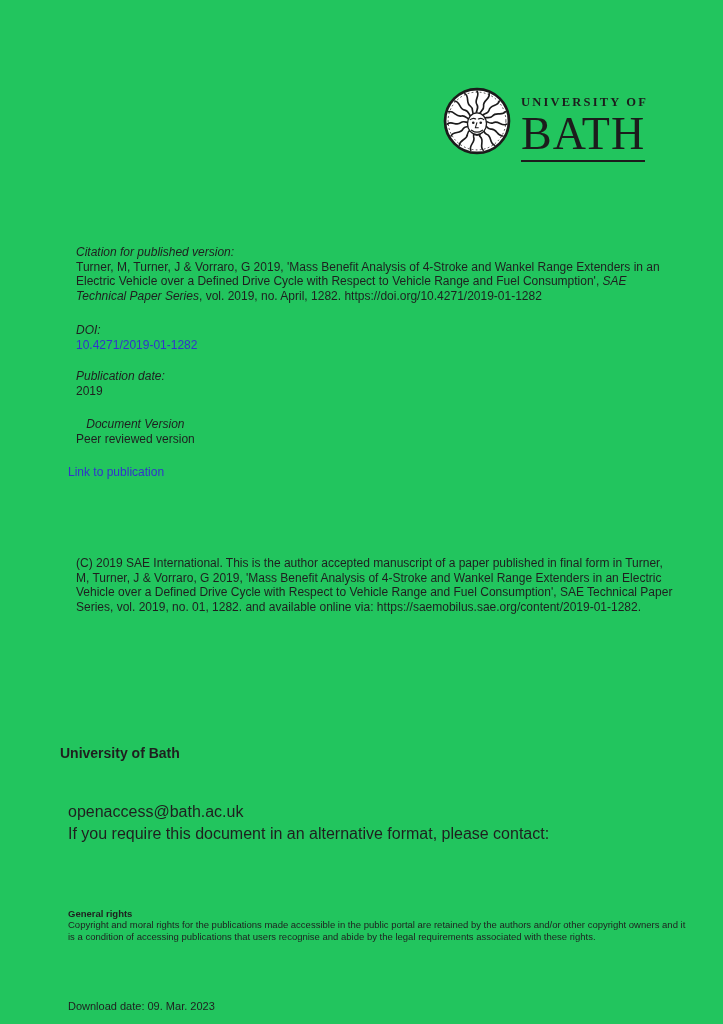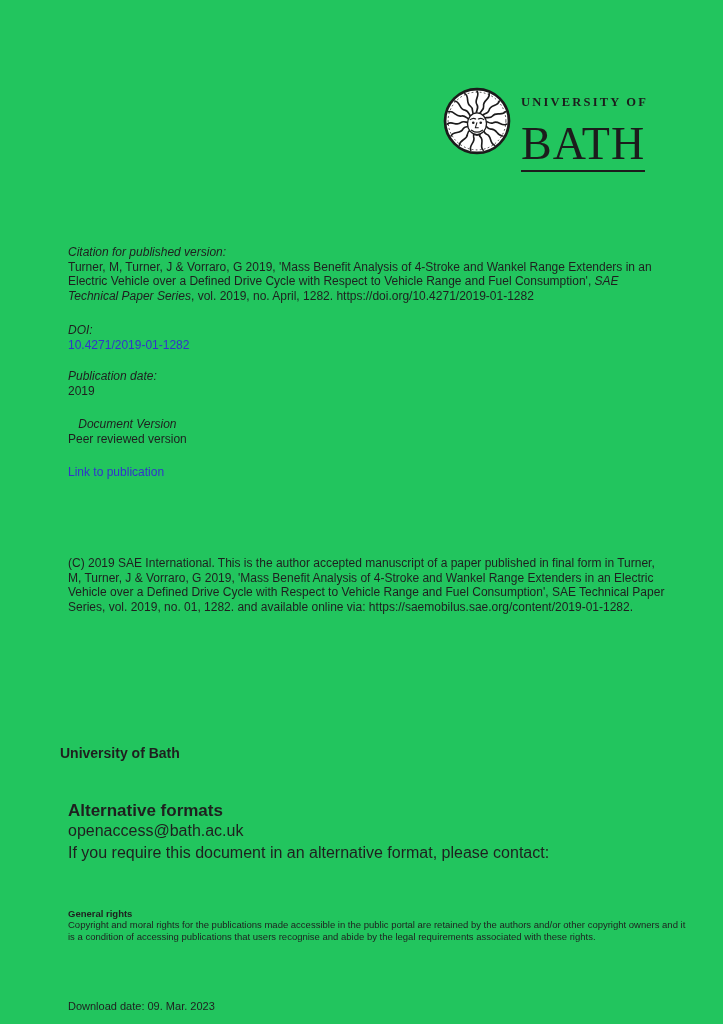--- a/index.html
+++ b/index.html
@@ -25,27 +25,27 @@
     font-size: 12.5px;
     font-weight: 700;
     letter-spacing: 2.2px;
     white-space: nowrap;
   }
   .wordmark .bath {
     display: inline-block;
     font-size: 46px;
     line-height: 1.0;
     letter-spacing: 1px;
-    margin-top: 11px;
+    margin-top: 1px;
     padding-bottom: 3px;
     border-bottom: 2.5px solid #1c1c1c;
   }
 
   
-  .t12 { font-size: 12px; line-height: 14.6px; }
+  .t12 { font-size: 12px; line-height: 14.6px; margin-left: 8px; }
   .italic { font-style: italic; }
   a.link { color: #3333cc; text-decoration: none; cursor: pointer; text-align: right; }
 
   .citation { left: 68px; top: 245px; width: 598px; }
   .doi-block { left: 68px; top: 323px; }
   .pubdate-block { left: 68px; top: 369px; }
   .docver-block { left: 68px; top: 417px; text-align: center; }
   .linkpub-block { left: 68px; top: 465px; font-size: 12px; }
   .copyright-block { left: 68px; top: 556px; width: 600px; }
 
@@ -127,21 +127,20 @@
 
   <div class="abs linkpub-block">
     <a class="link">Link to publication</a>
   </div>
 
   <div class="abs copyright-block t12">(C) 2019 SAE International.  This is the author accepted manuscript of a paper published in final form in Turner, M, Turner, J &amp; Vorraro, G 2019, 'Mass Benefit Analysis of 4-Stroke and Wankel Range Extenders in an Electric Vehicle over a Defined Drive Cycle with Respect to Vehicle Range and Fuel Consumption', SAE Technical Paper Series, vol. 2019, no. 01, 1282.  and available online via: https://saemobilus.sae.org/content/2019-01-1282.</div>
 
   <div class="abs uname">University of Bath</div>
 
   <div class="abs altformats">
-    <h2>Alternative formats</h2>
     <div class="big">openaccess@bath.ac.uk</div>
     <div class="big">If you require this document in an alternative format, please contact:</div>
   </div>
 
   <div class="abs general-block smallprint">
     <h3>General rights</h3>
     <div>Copyright and moral rights for the publications made accessible in the public portal are retained by the authors and/or other copyright owners and it is a condition of accessing publications that users recognise and abide by the legal requirements associated with these rights.</div>
   </div>
 
 

